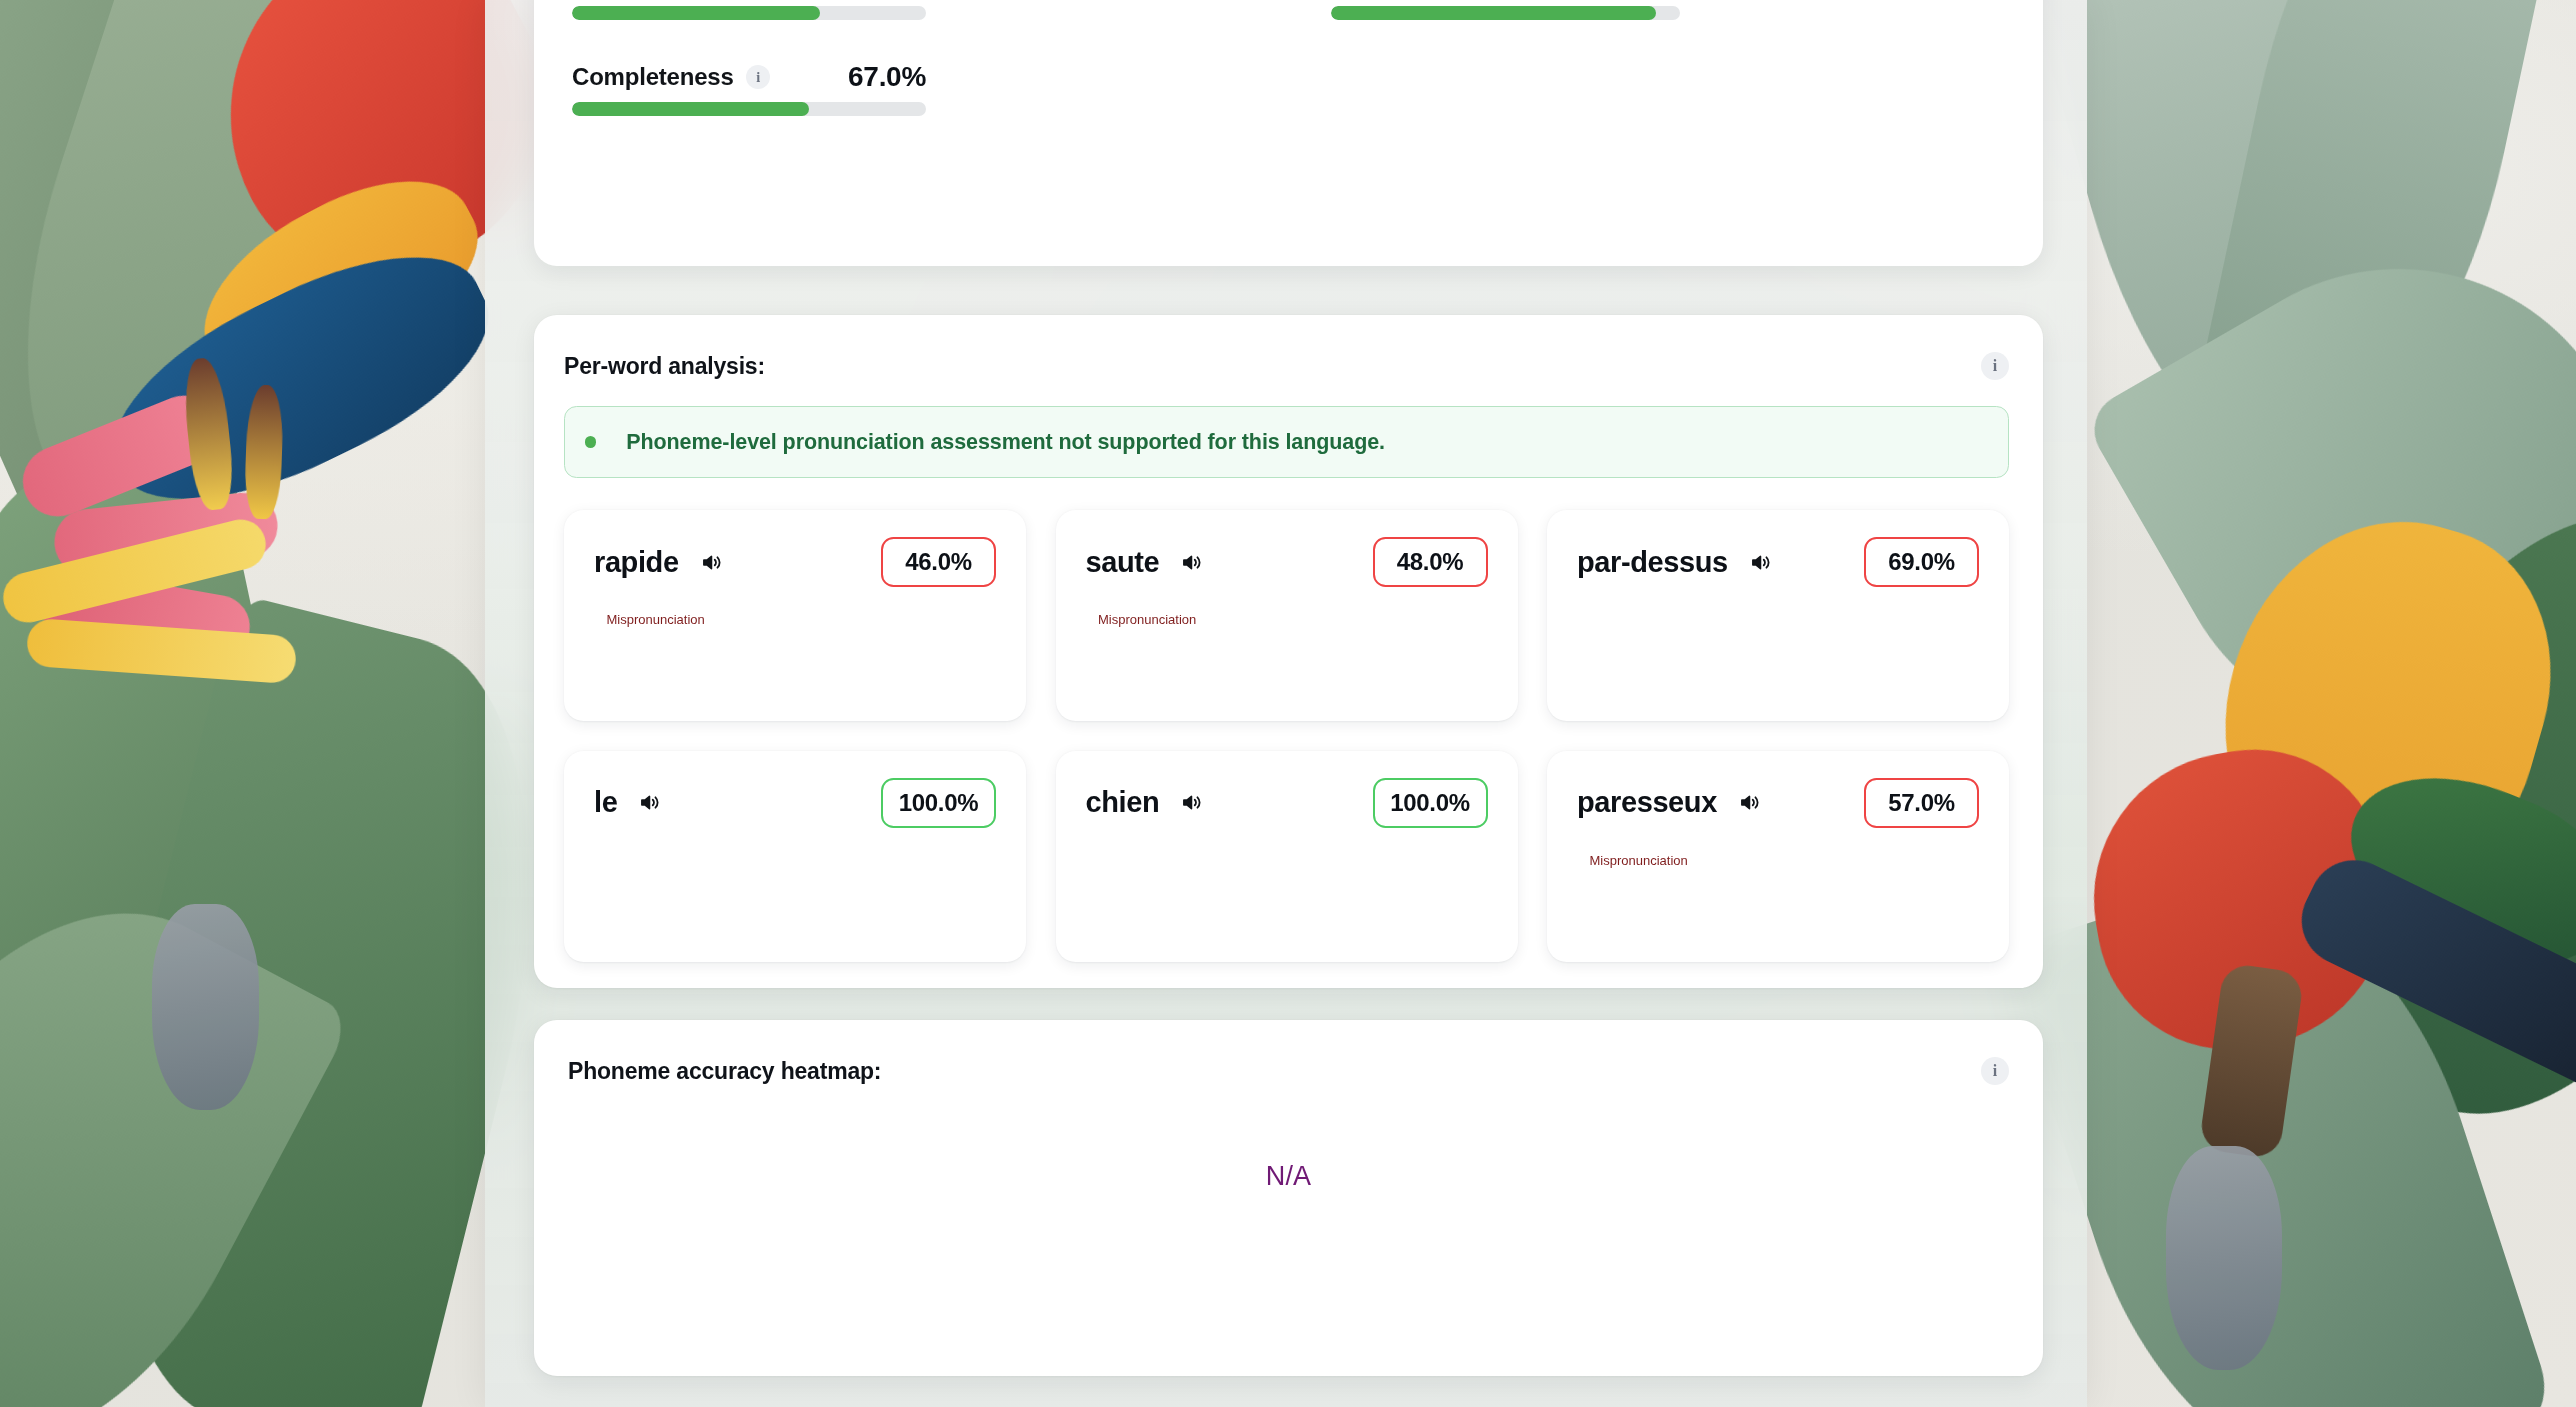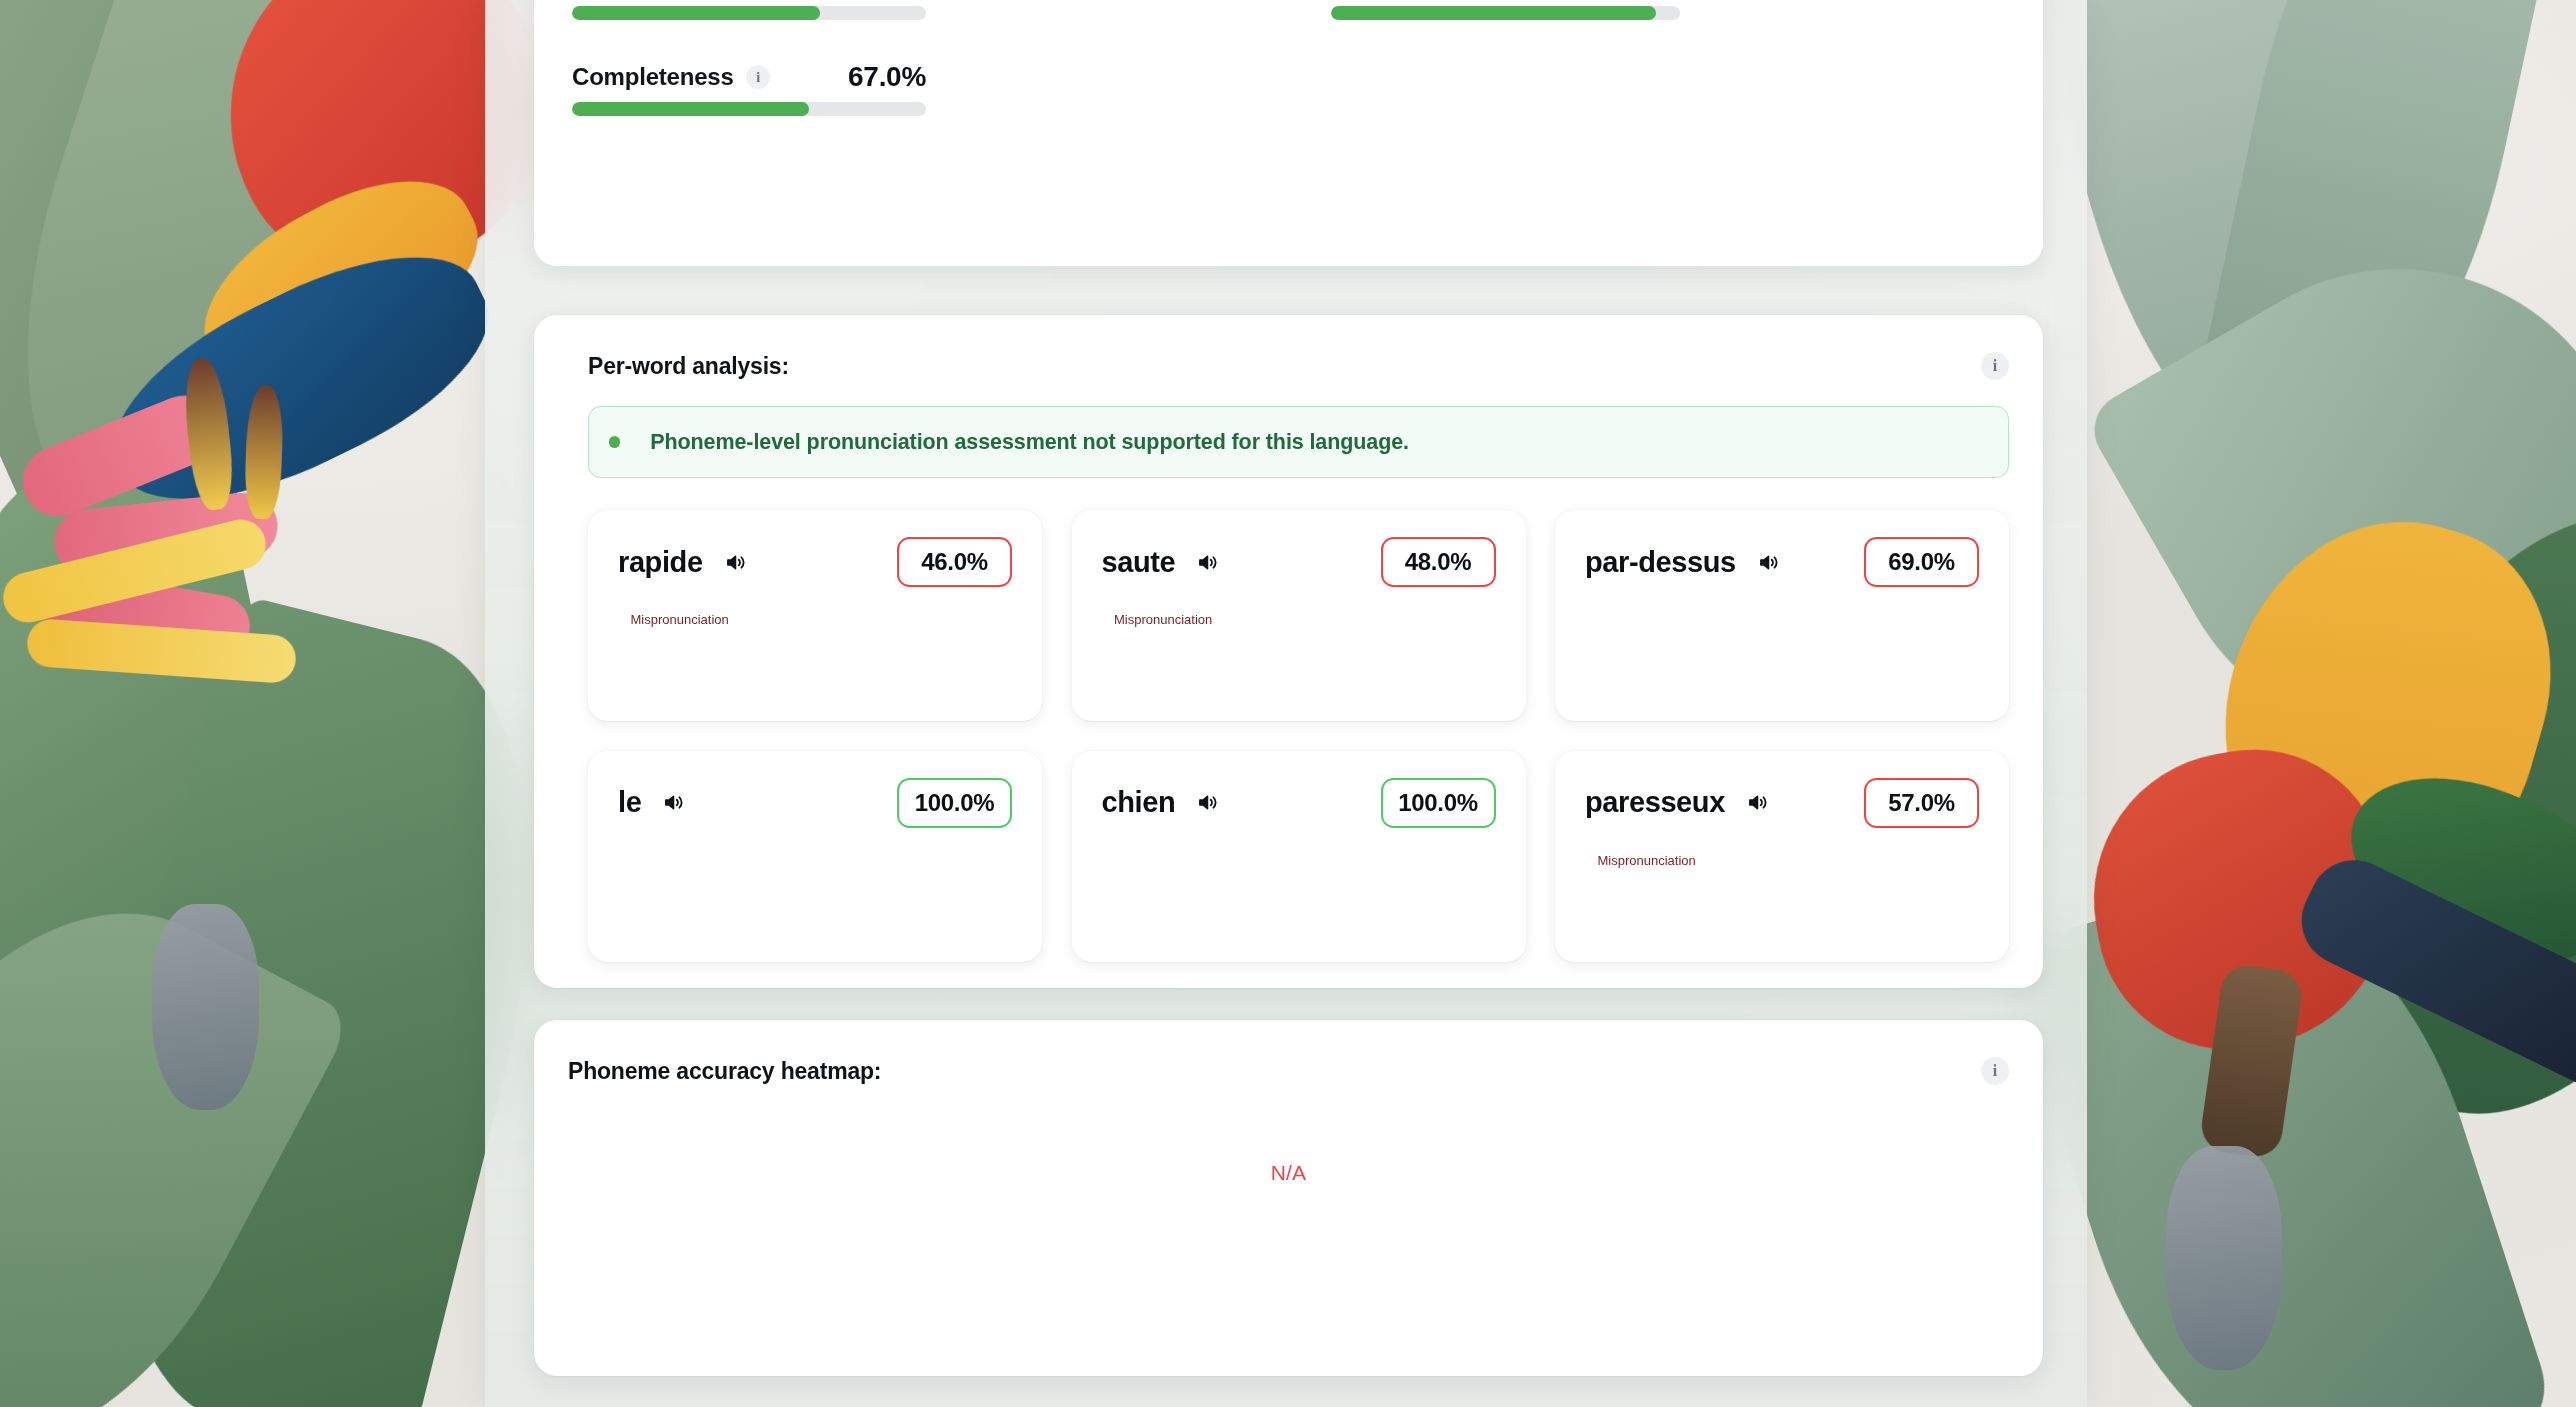--- a/index.html
+++ b/index.html
@@ -113,21 +113,21 @@
     width: 28px; height: 28px; font-size: 16px;
   }
 
   
   .pw-panel {
     position: absolute;
     left: 534px;
     top: 315px;
     width: 1509px;
     height: 673px;
-    padding: 36px 34px 0 54px;
+    padding: 36px 34px 0 30px;
   }
   .panel-head {
     display: flex; align-items: center; justify-content: space-between;
     height: 30px;
   }
   .panel-title {
     font-size: 23px; font-weight: 700; color: #0f1319;
     letter-spacing: -0.2px;
   }
   .alert-green {
@@ -208,21 +208,21 @@
     top: 1020px;
     width: 1509px;
     height: 356px;
     padding: 36px 34px;
   }
   .hm-empty {
     margin-top: 75px;
     text-align: center;
   }
   .hm-na {
-    font-size: 21px; color: #ef4444; font-weight: 400;
+    font-size: 27px; color: #701a75; font-weight: 400;
     letter-spacing: 0.2px;
     margin-top: 36px;
   }
   .hm-sub {
     margin-top: 16px;
     font-size: 20.6px; color: #717a88; font-weight: 400;
   }
 </style>
 </head>
 <body>

